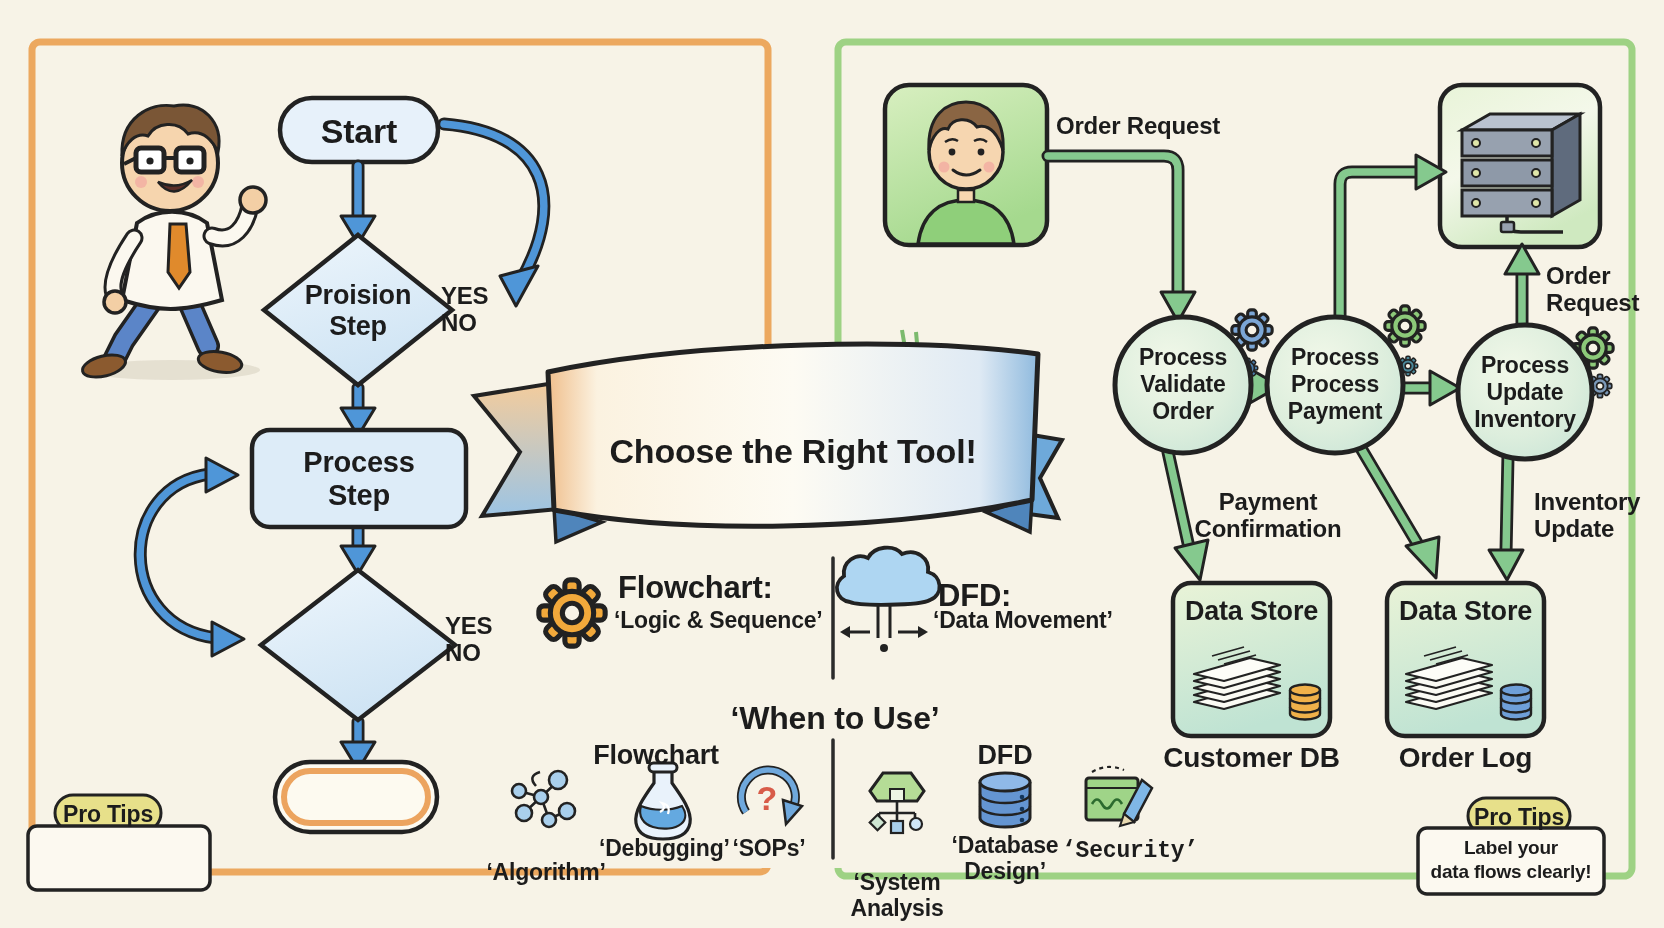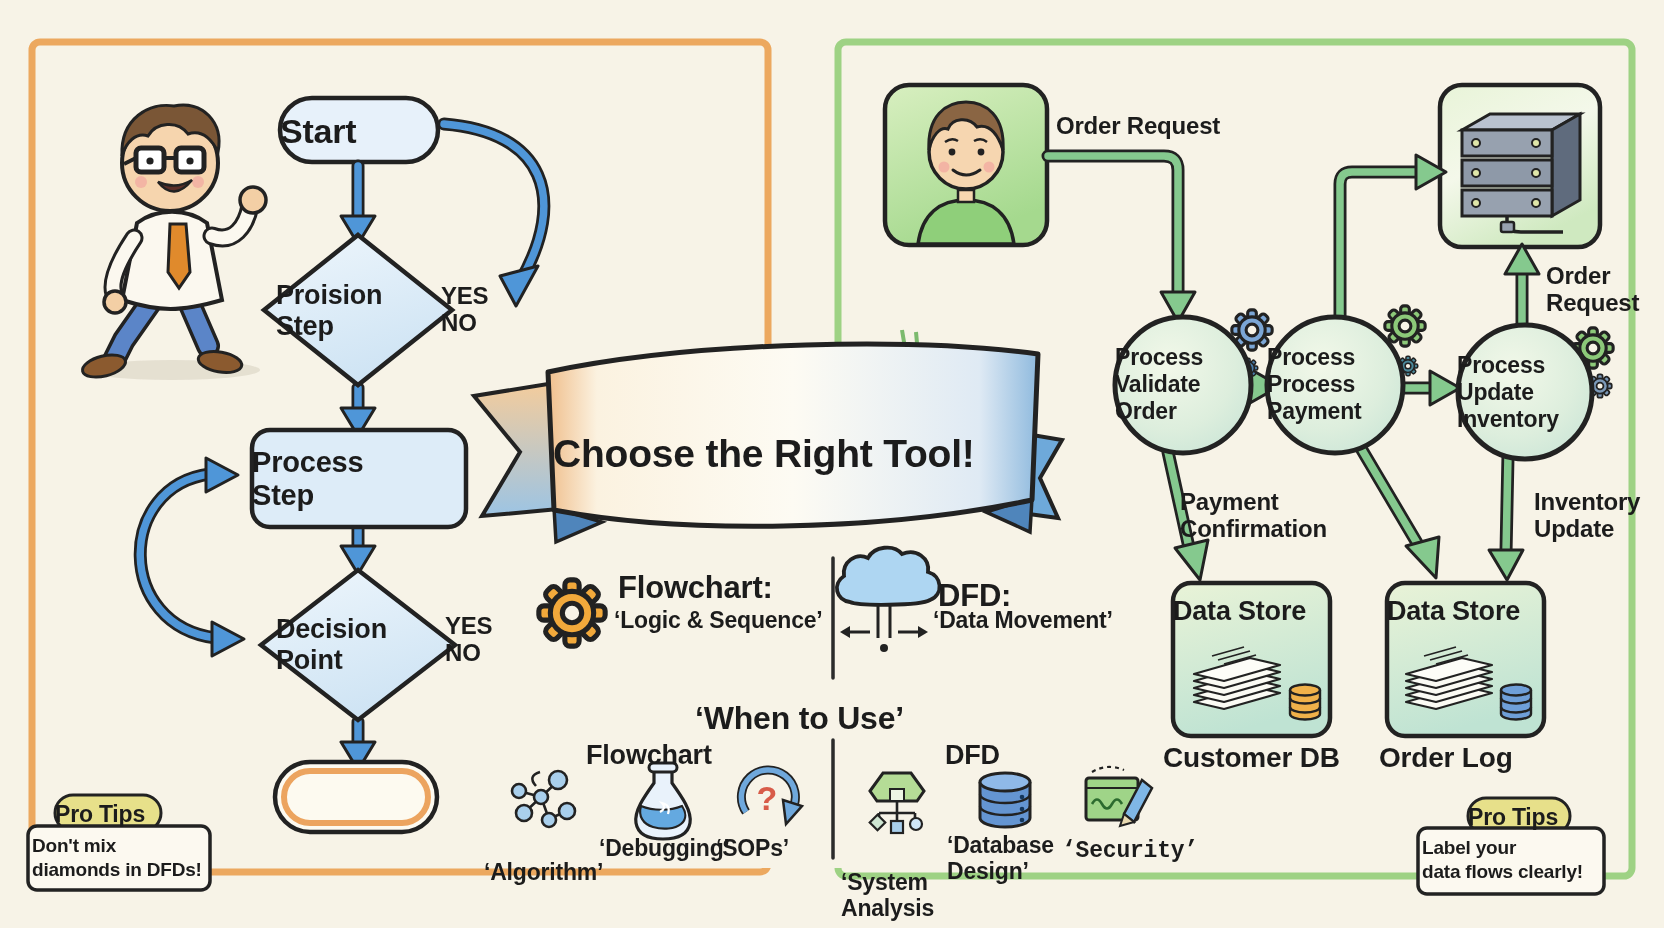--- a/index.html
+++ b/index.html
@@ -1,21 +1,21 @@
 <!DOCTYPE html>
 <html><head>
 <meta charset="utf-8">
 <style>
   html,body{margin:0;padding:0;background:#f7f3e7;}
   #canvas{position:relative;width:1664px;height:928px;background:#f7f3e7;overflow:hidden;
           font-family:"Liberation Sans",sans-serif;}
   svg{position:absolute;left:0;top:0;}
   .txt{position:absolute;font-family:"Liberation Sans",sans-serif;font-weight:700;color:#1c1c1c;
        white-space:pre-line;line-height:1.13;letter-spacing:-0.2px;}
-  .c{}
+  .c{text-align:center;}
 </style>
 </head>
 <body>
 
 <div id="canvas">
 
 <svg width="1664" height="928" viewBox="0 0 1664 928">
   <defs>
     <radialGradient id="procGrad" cx="0.4" cy="0.35" r="0.8">
       <stop offset="0" stop-color="#f2f8e9"></stop>
@@ -319,36 +319,32 @@
   <g>
     <rect x="1387" y="583" width="157" height="153" rx="18" fill="url(#storeGrad)" stroke="#222" stroke-width="4.5"></rect>
     <use href="#papers" transform="translate(1452,672)"></use>
     <use href="#cyl" transform="translate(1516,702)" fill="#6f9fd8"></use>
   </g>
 
   <rect x="1468" y="798" width="102" height="36" rx="18" fill="#e7e08a" stroke="#222" stroke-width="3"></rect>
   <rect x="1418" y="828" width="186" height="66" rx="9" fill="#fcf9f0" stroke="#222" stroke-width="3.5"></rect>
 </svg>
 
-<div class="txt c" style="left:553px;top:432px;width:480px;font-size:39px;">Choose the Right Tool!</div>
+<div class="txt c" style="left:553px;top:432px;width:480px;font-size:34px;">Choose the Right Tool!</div>
 
 <div class="txt c" style="left:280px;top:112px;width:158px;font-size:34px;">Start</div>
 <div class="txt c" style="left:276px;top:280px;width:164px;font-size:27px;">Proision
 Step</div>
 <div class="txt" style="left:441px;top:282px;width:70px;font-size:24px;">YES
 NO</div>
 <div class="txt c" style="left:252px;top:446px;width:214px;font-size:29px;">Process
 Step</div>
-<div class="txt c" style="left:276px;top:614px;width:164px;font-size:27px;">Decision
-Point</div>
 <div class="txt" style="left:445px;top:612px;width:70px;font-size:24px;">YES
 NO</div>
 <div class="txt c" style="left:55px;top:801px;width:106px;font-size:23px;">Pro Tips</div>
-<div class="txt c" style="left:32px;top:834px;width:176px;font-size:19px;line-height:1.25;">Don't mix
-diamonds in DFDs!</div>
 
 <div class="txt" style="left:618px;top:570px;width:220px;font-size:31px;">Flowchart:</div>
 <div class="txt" style="left:614px;top:607px;width:260px;font-size:23px;">‘Logic &amp; Sequence’</div>
 <div class="txt" style="left:938px;top:570px;width:160px;font-size:31px;margin-top:8px;">DFD:</div>
 <div class="txt c" style="left:695px;top:700px;width:280px;font-size:32px;">‘When to Use’</div>
 
 <div class="txt" style="left:933px;top:607px;width:240px;font-size:23px;">‘Data Movement’</div>
 <div class="txt c" style="left:586px;top:740px;width:140px;font-size:27px;">Flowchart</div>
 <div class="txt c" style="left:945px;top:740px;width:120px;font-size:27px;">DFD</div>
 <div class="txt c" style="left:484px;top:835px;width:124px;font-size:23px;margin-top:24px;">‘Algorithm’</div>

